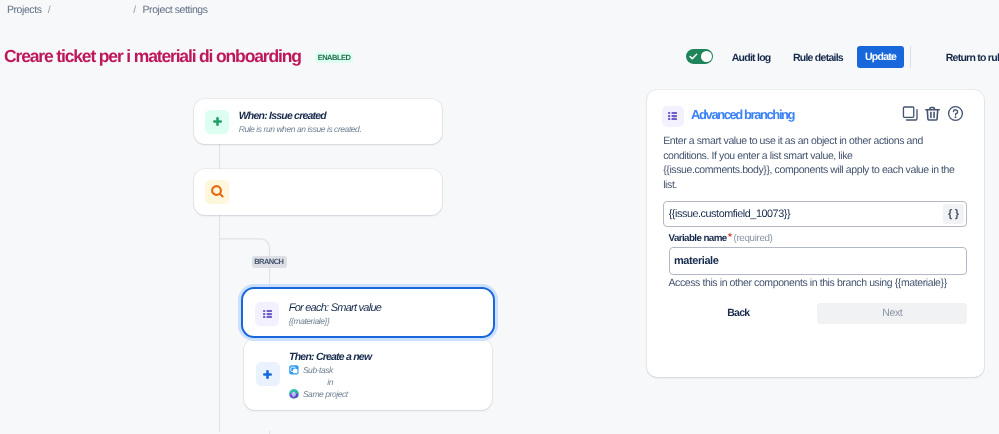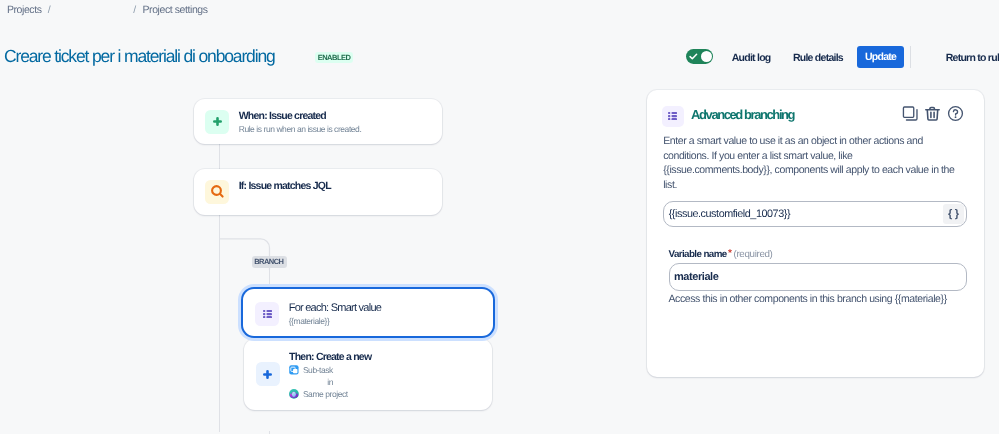--- a/index.html
+++ b/index.html
@@ -18,66 +18,66 @@
     letter-spacing:-0.35px;
   }
 
   
   .breadcrumb { position:absolute; left:6.9px; top:2.5px; height:14px; display:flex; align-items:center; font-size:10.5px; color:#626F86; }
   .bc-item { font-size:10.5px; color:#626F86; line-height:14px; white-space:nowrap; letter-spacing:-0.42px; }
   .bc-sep { margin:0 6.3px; color:#8C9BAB; font-size:10.5px; line-height:14px; letter-spacing:0; }
   .bc-blank { display:inline-block; width:70px; }
 
   
-  .page-title { position:absolute; left:4px; top:45px; font-size:17.5px; font-weight:400; color:#0369a1;
+  .page-title { position:absolute; left:4px; top:45px; font-size:17.5px; font-weight:700; color:#be185d;
                 letter-spacing:-1.15px; line-height:22px; white-space:nowrap; }
   .status-badge { position:absolute; left:315.2px; top:52.1px; width:38.2px; height:10.6px; border-radius:3px;
                   background:#DCFFF1; color:#216E4E; font-size:7.5px; font-weight:700; letter-spacing:-0.51px;
                   display:flex; align-items:center; justify-content:center; line-height:1; text-indent:-0.51px; }
 
   .header-actions { position:absolute; left:13px; top:0; width:806px; height:100px; }
   .toggle { position:absolute; left:673.3px; top:49.4px; width:27.2px; height:14.7px; border-radius:7.4px; background:#1F845A; cursor:pointer; }
   .toggle .knob { position:absolute; right:1.5px; top:1.75px; width:11.2px; height:11.2px; border-radius:50%; background:#fff; }
   .toggle .check { position:absolute; left:3.2px; top:2.9px; width:9px; height:9px; line-height:0; }
   .hdr-link { position:absolute; top:50.6px; font-size:10.5px; color:#172B4D; font-weight:700; line-height:14px; cursor:pointer; white-space:nowrap; letter-spacing:-0.74px; }
   .btn-primary { position:absolute; left:843.9px; top:45.9px; width:47.4px; height:22px; background:#1868DB; color:#fff; font-size:10.5px;
                  font-weight:700; border-radius:3px; display:flex; align-items:center; justify-content:center; line-height:14px; cursor:pointer;
                  white-space:nowrap; letter-spacing:-0.74px; }
   .hdr-divider { position:absolute; left:897.3px; top:46.4px; width:1.2px; height:21.8px; background:#DCDFE4; }
 
   
   .flow { position:absolute; left:0; top:0; width:640px; height:434px; }
   .node { position:absolute; background:#fff; border-radius:11px;
-          box-shadow:0 0 0 1px rgba(9,30,66,0.055), 0 1px 2px rgba(9,30,66,0.11); display:flex; align-items:center; cursor:pointer; }
+          box-shadow:0 0 0 1px rgba(9,30,66,0.055), 0 1px 2px rgba(9,30,66,0.11); display:flex; align-items:center; cursor:pointer;font-style:italic; }
   .node-icon { width:24px; height:24px; border-radius:5.5px; display:flex; align-items:center; justify-content:center; flex:0 0 auto; line-height:0; }
   .node-text { display:flex; flex-direction:column; justify-content:center; }
   .node-title { font-size:10.5px; color:#172B4D; font-weight:700; line-height:14px; letter-spacing:-0.78px; margin-top:1.5px; }
   .node-sub { font-size:8.5px; color:#738496; line-height:13px; letter-spacing:-0.44px; }
   .node.selected { box-shadow:0 0 0 2px #1868DB, 0 0 0 5px #CCE0FF; z-index:2; }
   .branch-pill { position:absolute; background:#DCDFE4; border-radius:3px; color:#44546F; font-size:7.5px;
                  font-weight:700; letter-spacing:-0.55px; height:11.8px; width:35px; display:flex; align-items:center;
                  justify-content:center; z-index:3; text-indent:-0.55px; }
   .conn { position:absolute; background:#DFE1E6; }
   .detail-row { display:flex; align-items:center; gap:4px; height:12px; }
   .detail-ico { width:9.8px; height:9.8px; display:inline-block; line-height:0; flex:0 0 auto; }
 
   
   .panel { position:absolute; left:646.5px; top:89.8px; width:337.5px; height:287px; background:#fff;
            border-radius:10px; box-shadow:0 0 0 1px rgba(9,30,66,0.055), 0 1px 2px rgba(9,30,66,0.11); }
   .panel-head { display:flex; align-items:center; padding:14px 20.5px 0 15.6px; height:39px; }
   .panel-icon { width:21.5px; height:21.5px; border-radius:5px; background:#F3F0FF; display:flex; align-items:center; justify-content:center; flex:0 0 auto; }
-  .panel-title { font-size:13px; font-weight:700; color:#0f766e; margin-left:7.5px; line-height:16px; letter-spacing:-1.42px; margin-top:-2px; }
+  .panel-title { font-size:13px; font-weight:700; color:#3b82f6; margin-left:7.5px; line-height:16px; letter-spacing:-1.42px; margin-top:-2px; }
   .panel-head-actions { margin-left:auto; display:flex; align-items:center; gap:5.2px; }
   .phi { width:17px; height:17px; margin-top:-5.5px; cursor:pointer; display:flex; align-items:center; justify-content:center; line-height:0; }
   .panel-desc { padding:5px 0 0 16.7px; width:312.7px; font-size:10.5px; line-height:14.7px; color:#44546F; letter-spacing:-0.4px; }
   .field { padding:0 16.7px; }
   .field-label { font-size:9.8px; font-weight:700; color:#172B4D; line-height:14px; margin-bottom:2px; letter-spacing:-0.6px; }
   .req-star { color:#C9372C; font-weight:700; font-size:10px; margin-left:1.5px; vertical-align:0.5px; }
   .req-text { color:#8993A4; font-weight:400; letter-spacing:-0.35px; }
-  .input-wrap { display:flex; align-items:center; border:1px solid #B3B9C4; border-radius:10px; background:#fff; height:25.7px; padding:2px; }
+  .input-wrap { display:flex; align-items:center; border:1px solid #B3B9C4; border-radius:4px; background:#fff; height:25.7px; padding:2px; }
   .input-val { flex:1; font-size:10.8px; color:#172B4D; padding:0 2.5px; display:flex; align-items:center; line-height:14px; letter-spacing:-0.44px; }
   .input-addon { width:21.4px; height:20.7px; background:#F1F2F4; border-radius:3px; display:flex; align-items:center; justify-content:center;
                  font-size:11px; color:#44546F; font-weight:700; cursor:pointer; letter-spacing:-0.3px; flex:0 0 auto; text-indent:-0.3px; }
   .field-link { font-size:10.5px; color:#1D7AFC; text-decoration:underline; line-height:14px; cursor:pointer; display:inline-block; letter-spacing:-0.4px; }
   .field-help { font-size:10.5px; color:#44546F; line-height:14px; letter-spacing:-0.4px; }
   .panel-buttons { display:flex; align-items:center; padding:0 16.7px; }
   .btn-back { font-size:10.5px; font-weight:700; color:#172B4D; cursor:pointer; border-radius:3px; letter-spacing:-0.74px;
               height:22px; display:flex; align-items:center; padding:0 8px; }
   .btn-next { font-size:10.5px; color:#8993A4; background:#F1F2F4; border-radius:3px; width:150px; height:21.3px; margin-left:auto;
               display:flex; align-items:center; justify-content:center; cursor:default; letter-spacing:-0.4px; }
@@ -134,24 +134,20 @@
       <div class="node-sub">Rule is run when an issue is created.</div>
     </div>
   </div>
 
   <div class="node" style="left:193.8px; top:168.7px; width:248.2px; height:46.3px; padding-left:11.6px;">
     <div class="node-icon" style="background:#FEF7DC;">
       <svg width="15" height="15" viewBox="0 0 15 15">
           <circle cx="6.5" cy="6.5" r="4.4" fill="none" stroke="#E56910" stroke-width="2.1"></circle>
           <path d="M10.1 10.1 L12.6 12.6" stroke="#E56910" stroke-width="2.1" stroke-linecap="round"></path>
         </svg>
-    </div>
-    <div class="node-text" style="margin-left:9.3px;">
-      <div class="node-title">If: Issue matches JQL</div>
-      <div class="node-sub" style="height:13px;"></div>
     </div>
   </div>
 
   <div class="node selected" style="left:243.3px; top:289.1px; width:249.7px; height:47.3px; padding-left:12.1px;">
     <div class="node-icon" style="background:#F3F0FF; margin-top:2px;">
       <svg width="9.2" height="8.2" viewBox="0 0 9.2 8.2">
         <rect x="0" y="0" width="2.3" height="2.1" rx="0.75" fill="#6E5DC6"></rect>
           <rect x="3.4" y="0" width="5.8" height="2.1" rx="1.05" fill="#6E5DC6"></rect>
         <rect x="0" y="3.05" width="2.3" height="2.1" rx="0.75" fill="#6E5DC6"></rect>
           <rect x="3.4" y="3.05" width="5.8" height="2.1" rx="1.05" fill="#6E5DC6"></rect>
@@ -252,24 +248,28 @@
 
   <div class="panel-desc">Enter a smart value to use it as an object in other actions and conditions. If you enter a list smart value, like {{issue.comments.body}}, components will apply to each value in the list.</div>
 
   <div class="field" style="margin-top:8.5px;">
     <div class="input-wrap">
       <span class="input-val">{{issue.customfield_10073}}</span>
       <span class="input-addon">{ }</span>
     </div>
   </div>
 
-  <div class="field" style="margin-top:20px;padding-left:22px;">
+  <div class="field" style="margin-top:4px;padding-left:22px;">
     <div class="field-label">
       <span>Variable name</span><span class="req-star">*</span> <span class="req-text">(required)</span>
     </div>
     <div class="input-wrap" style="height:27.5px;font-weight:bold;">
       <span class="input-val" style="padding:0 2.5px;font-size:11px;">materiale</span>
     </div>
     <div class="field-help" style="margin-top:1px;">Access this in other components in this branch using {{materiale}}</div>
   </div>
 
+  <div class="panel-buttons" style="margin-top:12.5px;">
+    <span class="btn-back" style="margin-left:56px;">Back</span>
+    <span class="btn-next">Next</span>
+  </div>
 </div>
 
 </div>
 </body></html>

